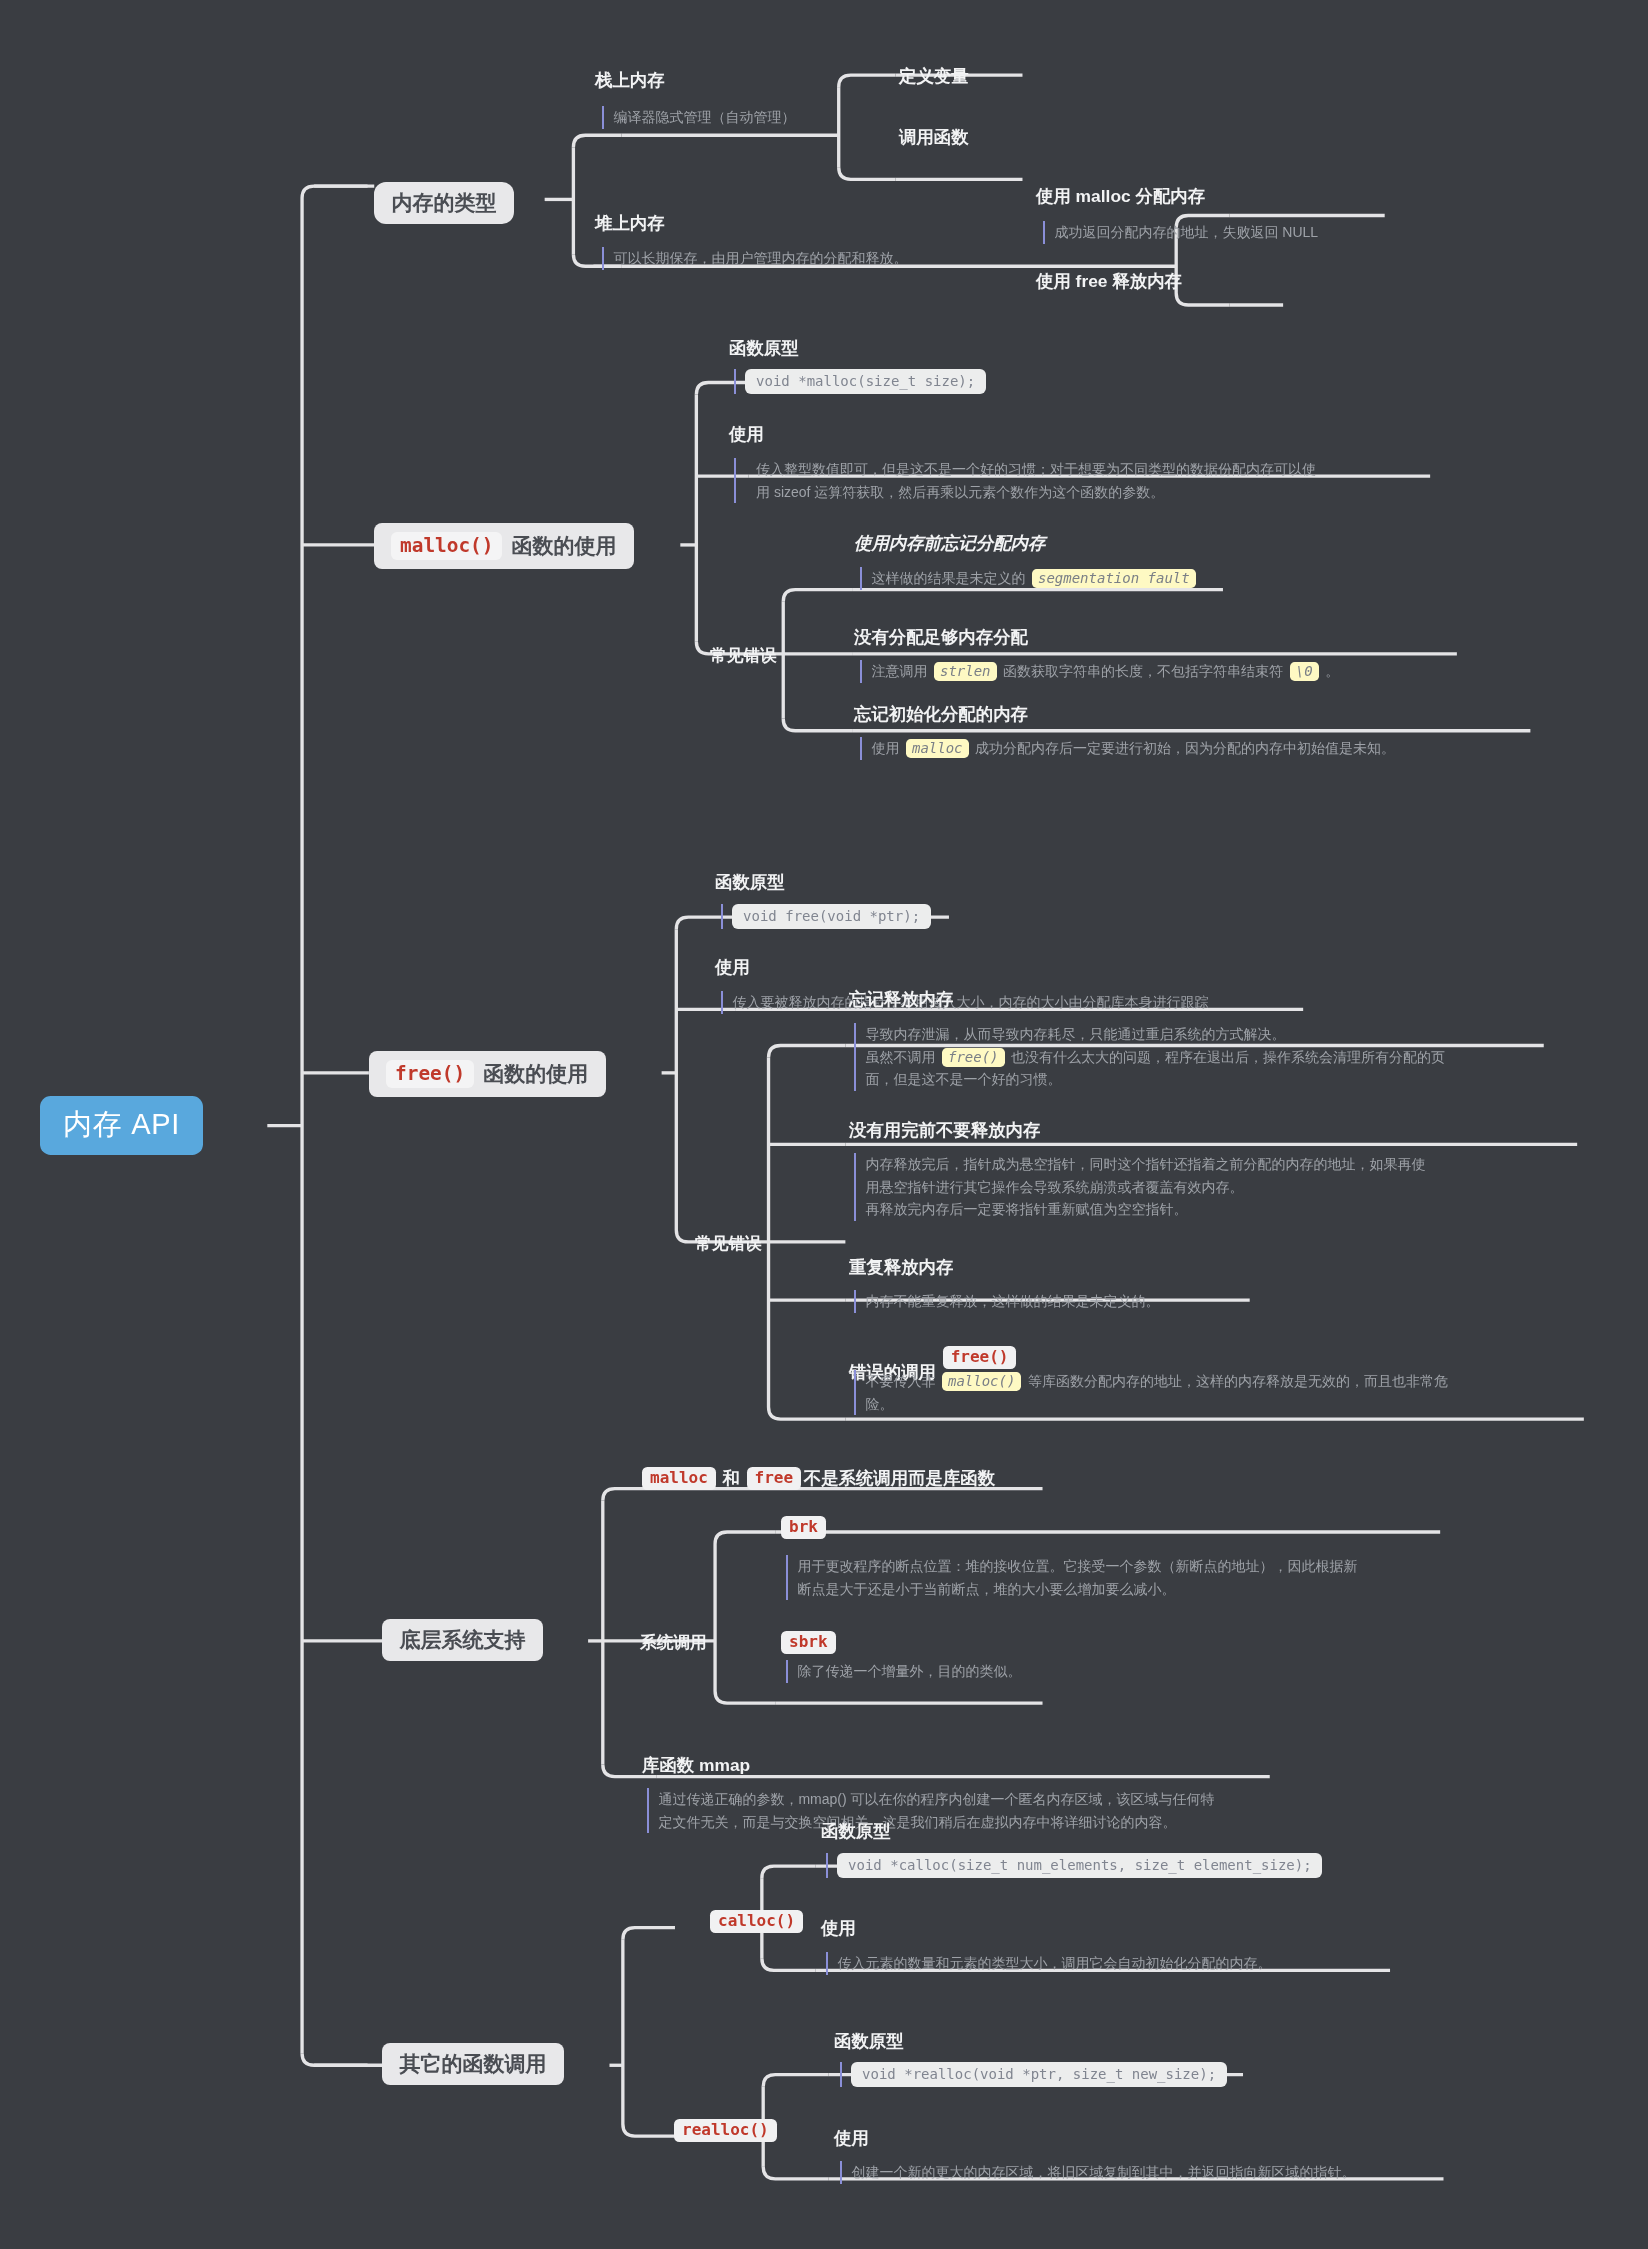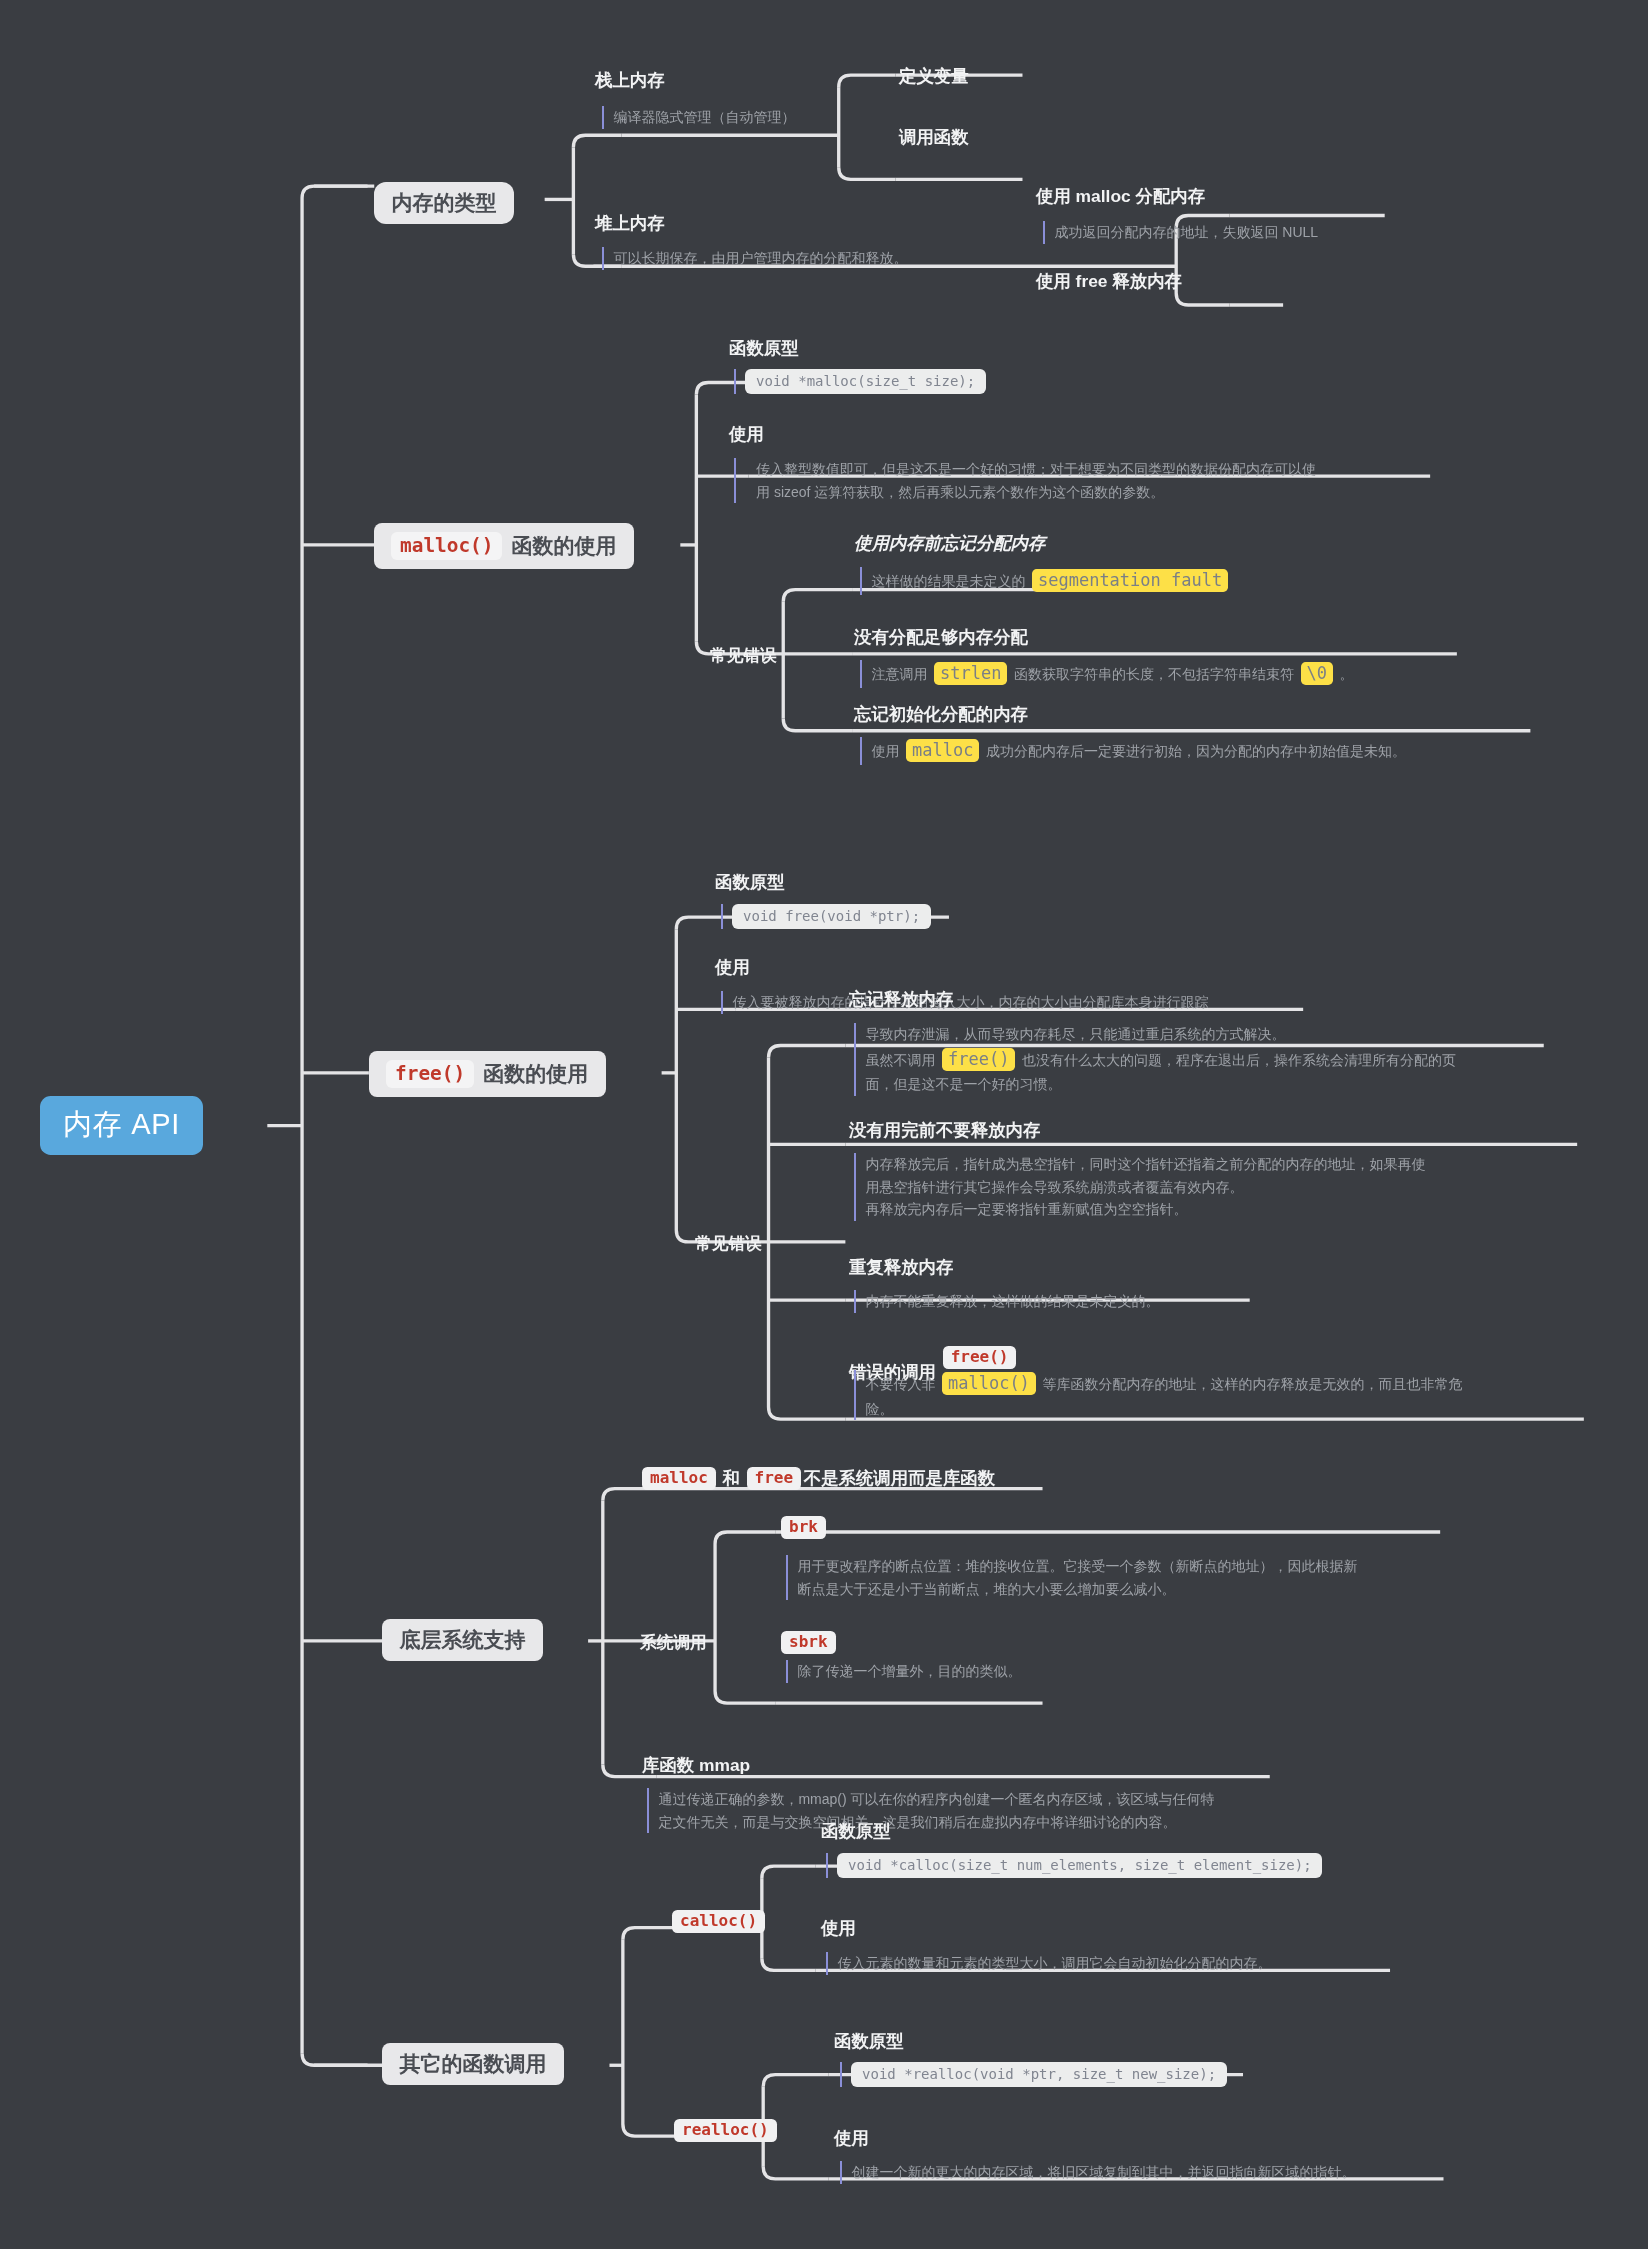--- a/index.html
+++ b/index.html
@@ -94,27 +94,28 @@
   
   .note {
     border-left: 2.7px solid #8a8fd8;
     padding-left: 9.4px;
     color: #9ea2a8;
     font-size: 14px;
     line-height: 1.62;
     white-space: nowrap;
   }
   .note .code {
-    background: #fde047;
+    background: #fef9c3;
     color: #7a7f86;
     border-radius: 4.7px;
     padding: 0.7px 6px 2px 6px;
     font-family: "DejaVu Sans Mono", "Liberation Mono", monospace;
-    font-size: 17px;
+    font-size: 14px;
     margin: 0 2.7px;
+    font-style: italic;
   }
   .note .line { display: block; }
 
   
   .protowrap {
     border-left: 2.7px solid #8a8fd8;
     padding-left: 9.4px;
     display: inline-block;
   }
   .proto {
@@ -437,21 +438,21 @@
   </div>
   <div class="node note" style="left:647px; top:1788px;">
     <span class="line">通过传递正确的参数，mmap() 可以在你的程序内创建一个匿名内存区域，该区域与任何特</span>
     <span class="line">定文件无关，而是与交换空间相关，这是我们稍后在虚拟内存中将详细讨论的内容。</span>
   </div>
 
   <div class="node chip" style="left:382px; top:2043px;">
     <span>其它的函数调用</span>
   </div>
 
-  <div class="node head" style="left:672px; top:1910px;">
+  <div class="node head" style="left:710px; top:1910px;">
     <span class="code">calloc()</span>
   </div>
 
   <div class="node head" style="left:821px; top:1821px;">
     <span>函数原型</span>
   </div>
   <div class="node protowrap" style="left:826px; top:1853px;">
     <span class="proto">void *calloc(size_t num_elements, size_t element_size);</span>
   </div>
 

